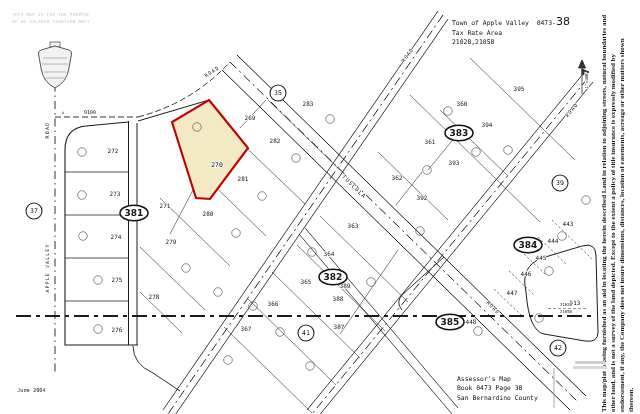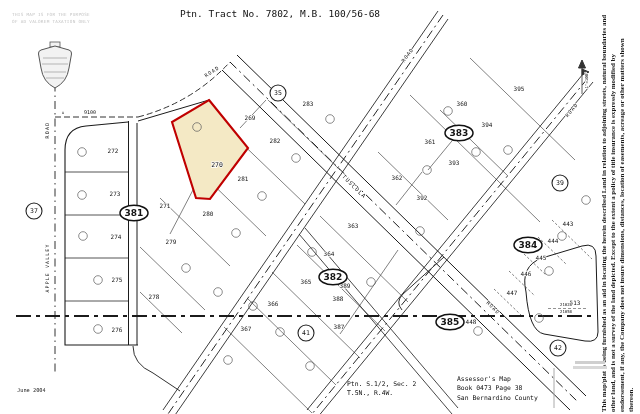--- a/index.html
+++ b/index.html
@@ -191,28 +191,28 @@
         <text x="333" y="280.2" text-anchor="middle" font-family="&quot;DejaVu Sans&quot;,sans-serif" font-size="9" fill="#141414" stroke="none" stroke-width="1.4" paint-order="stroke" font-weight="700">382</text>
         <ellipse cx="459" cy="133" rx="14" ry="7.8" fill="#fff" stroke="#111" stroke-width="1.5"></ellipse>
         <text x="459" y="136.2" text-anchor="middle" font-family="&quot;DejaVu Sans&quot;,sans-serif" font-size="9" fill="#141414" stroke="none" stroke-width="1.4" paint-order="stroke" font-weight="700">383</text>
         <ellipse cx="528" cy="245" rx="14" ry="7.8" fill="#fff" stroke="#111" stroke-width="1.5"></ellipse>
         <text x="528" y="248.2" text-anchor="middle" font-family="&quot;DejaVu Sans&quot;,sans-serif" font-size="9" fill="#141414" stroke="none" stroke-width="1.4" paint-order="stroke" font-weight="700">384</text>
         <ellipse cx="450" cy="322" rx="14" ry="7.8" fill="#fff" stroke="#111" stroke-width="1.5"></ellipse>
         <text x="450" y="325.2" text-anchor="middle" font-family="&quot;DejaVu Sans&quot;,sans-serif" font-size="9" fill="#141414" stroke="none" stroke-width="1.4" paint-order="stroke" font-weight="700">385</text>
       </g>
   </svg>
 
-  <div class="abs title-block"><span>Ptn. Tract No. 7802, M.B. 100/56-68</span><br></div>
-
+  <div class="abs title-block"><br></div>
+
+  <div class="abs tax-block"><span>Town of Apple Valley</span>  <span>0473-</span><span class="tax-big">38</span><br><span>Tax Rate Area</span><br><span>21028,21058</span></div>
 
   <div class="abs faint-block"><span>THIS MAP IS FOR THE PURPOSE</span><br><span>OF AD VALOREM TAXATION ONLY</span></div>
 
   <div class="abs date-block">June 2004</div>
 
-  <div class="abs section-block"><span>Ptn. S.1/2, Sec. 2</span><br><span>T.5N., R.4W.</span></div>
 
   <div class="abs assessor-block"><span>Assessor's Map</span><br><span>Book 0473 Page 38</span><br><span>San Bernardino County</span></div>
 
   <div class="abs disclaimer">This map/plat is being furnished as an aid in locating the herein described Land in relation to adjoining streets, natural boundaries and other land, and is not a survey of the land depicted. Except to the extent a policy of title insurance is expressly modified by endorsement, if any, the Company does not insure dimensions, distances, location of easements, acreage or other matters shown thereon.</div>
 
   <div class="abs stamp1"></div>
   <div class="abs stamp2"></div>
 </div>
 
 </body></html>

